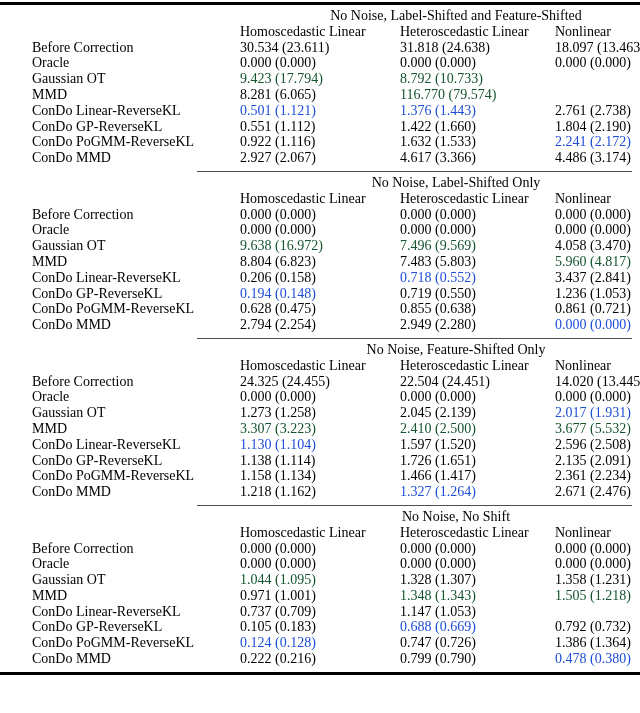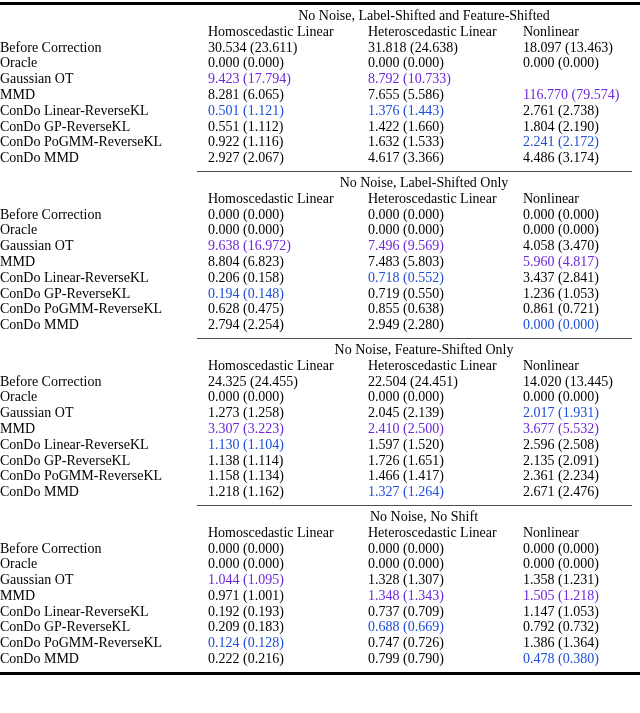--- a/index.html
+++ b/index.html
@@ -12,30 +12,31 @@
     color:#000000;
     overflow:hidden;
   }
   .rule-top{height:3px;background:#000000;margin-top:2px;}
   .rule-bottom{height:3px;background:#000000;margin-top:5px;}
   .section{padding-top:3px;}
   .grid{
     display:grid;
     grid-template-columns:208px 160px 155px 117px;
     line-height:15.8px;
+    margin-left:32px;
   }
   .sec-title{
     grid-column:2 / 5;
     text-align:center;
     white-space:nowrap;
   }
   .cell{white-space:nowrap;overflow:hidden;}
   .label-cell{padding-left:0;}
   .good{color:#1d4ed8;}
-  .bad{color:#6d28d9;}
+  .bad{color:#14532d;}
   .divider{
     margin:5px 8px 0 197px;
     border-top:1.5px solid #4d4d4d;
     height:0;
   }
 </style>
 </head>
 <body>
 
 <div id="page">
@@ -64,21 +65,20 @@
           <div class="cell">0.000 (0.000)</div>
         </div>
         <div class="grid">
           <div class="cell label-cell">Gaussian OT</div>
           <div class="cell bad">9.423 (17.794)</div>
           <div class="cell bad">8.792 (10.733)</div>
         </div>
         <div class="grid">
           <div class="cell label-cell">MMD</div>
           <div class="cell">8.281 (6.065)</div>
-          <div class="cell">7.655 (5.586)</div>
           <div class="cell bad">116.770 (79.574)</div>
         </div>
         <div class="grid">
           <div class="cell label-cell">ConDo Linear-ReverseKL</div>
           <div class="cell good">0.501 (1.121)</div>
           <div class="cell good">1.376 (1.443)</div>
           <div class="cell">2.761 (2.738)</div>
         </div>
         <div class="grid">
           <div class="cell label-cell">ConDo GP-ReverseKL</div>
@@ -249,27 +249,26 @@
           <div class="cell">1.358 (1.231)</div>
         </div>
         <div class="grid">
           <div class="cell label-cell">MMD</div>
           <div class="cell">0.971 (1.001)</div>
           <div class="cell bad">1.348 (1.343)</div>
           <div class="cell bad">1.505 (1.218)</div>
         </div>
         <div class="grid">
           <div class="cell label-cell">ConDo Linear-ReverseKL</div>
-          <div class="cell">0.192 (0.193)</div>
           <div class="cell">0.737 (0.709)</div>
           <div class="cell">1.147 (1.053)</div>
         </div>
         <div class="grid">
           <div class="cell label-cell">ConDo GP-ReverseKL</div>
-          <div class="cell">0.209 (0.183)</div>
+          <div class="cell">0.105 (0.183)</div>
           <div class="cell good">0.688 (0.669)</div>
           <div class="cell">0.792 (0.732)</div>
         </div>
         <div class="grid">
           <div class="cell label-cell">ConDo PoGMM-ReverseKL</div>
           <div class="cell good">0.124 (0.128)</div>
           <div class="cell">0.747 (0.726)</div>
           <div class="cell">1.386 (1.364)</div>
         </div>
         <div class="grid">

